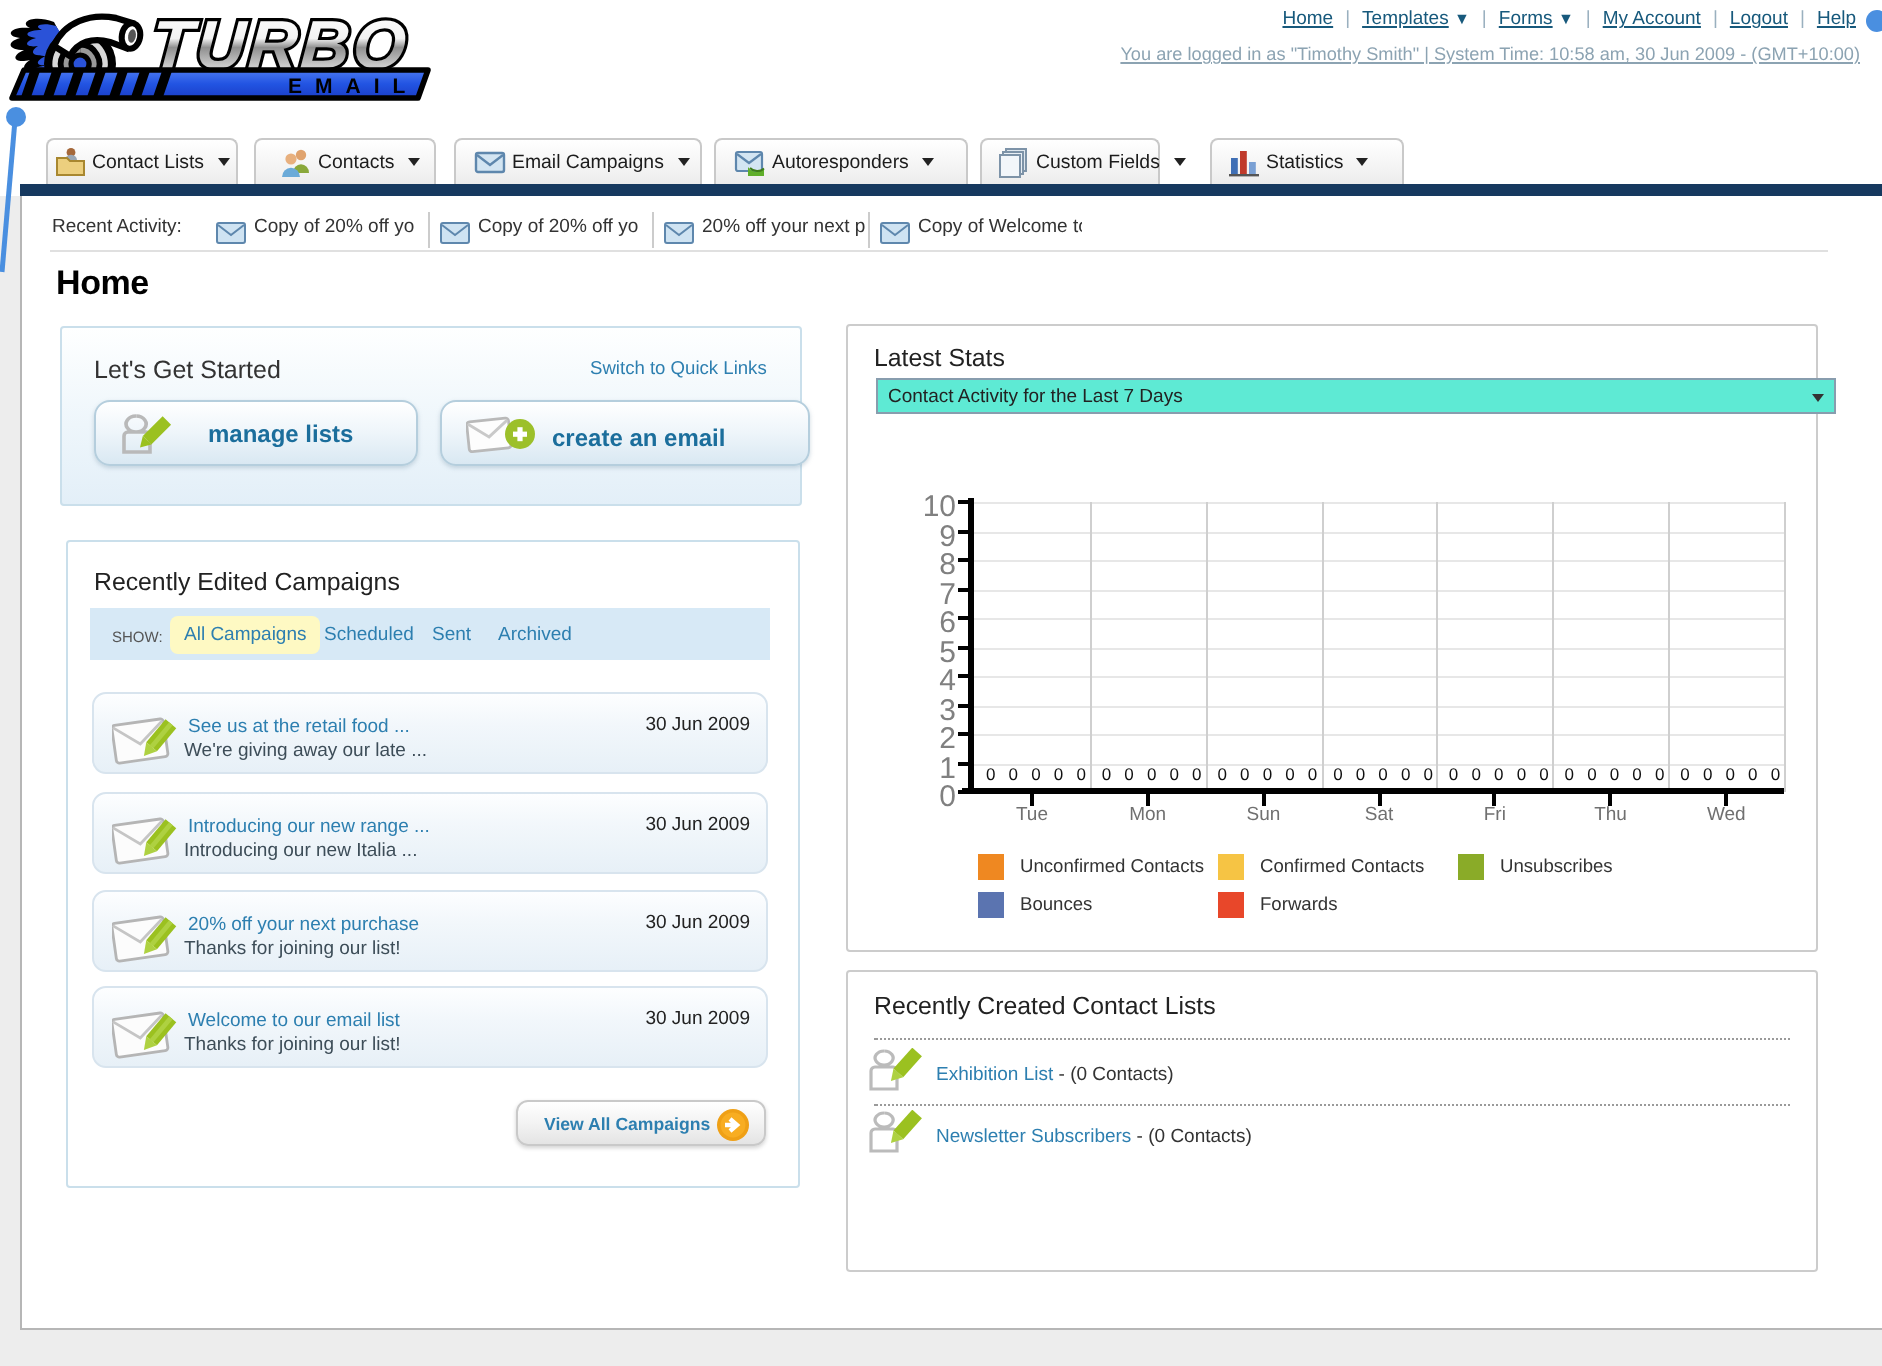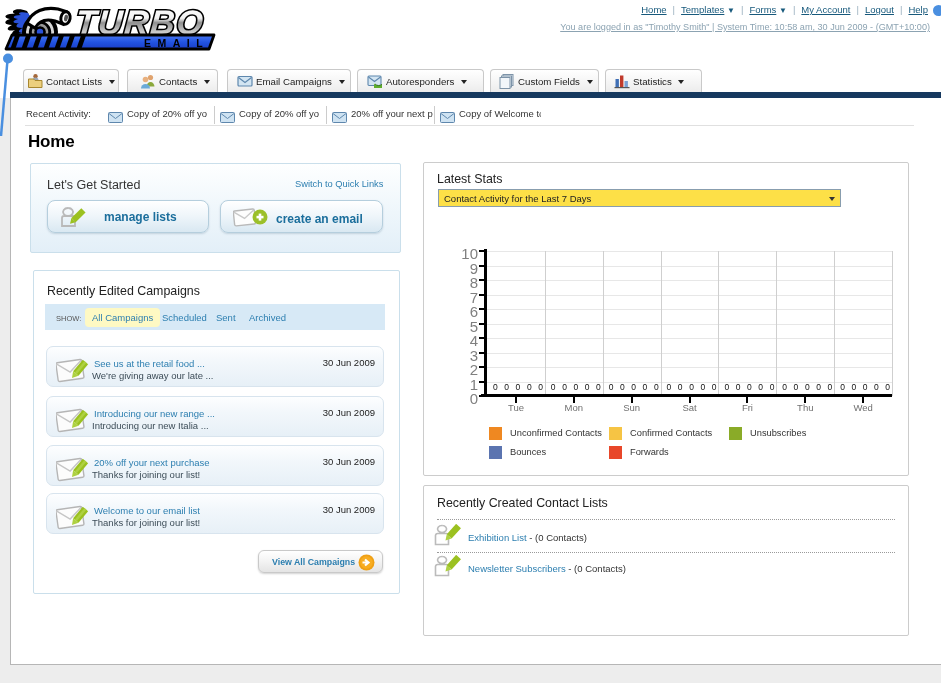--- a/index.html
+++ b/index.html
@@ -33,42 +33,42 @@
 
 .panel-blue { position:absolute; border:1px solid #cadfeb; border-radius:2px; }
 .panel-gray { position:absolute; border:1px solid #cccccc; border-radius:2px; background:#fff; }
 #lgs { left:30px; top:163px; width:371px; height:90px; background:linear-gradient(#feffff,#eef6fb 55%,#e3eff8); }
 #lgs-title { position:absolute; left:47px; top:178px; font-size:12.5px; color:#333; }
 #lgs-link { position:absolute; left:295px; top:179px; font-size:9.3px; }
 a.blue { color:#2d7fb0; text-decoration:none; }
 .bigbtn { position:absolute; height:33px; border:1px solid #b5cedd; border-radius:8px; background:linear-gradient(#ffffff,#eef5fa 50%,#d9e8f2); box-shadow:0 1px 2px rgba(120,150,170,0.35); }
 .bigbtn .bt { position:absolute; font-size:12px; font-weight:bold; color:#1b6e9c; }
 #btn-manage { left:47px; top:200px; width:162px; }
-#btn-create { left:220px; top:200px; width:163px;padding-left:13px; }
+#btn-create { left:220px; top:200px; width:185px;padding-left:13px; }
 
 #rec { left:33px; top:270px; width:367px; height:324px; background:#fff; }
 .ptitle { position:absolute; font-size:12.4px; color:#222; }
 #rec-title { left:47px; top:284px; }
 #filterbar { position:absolute; left:45px; top:304px; width:340px; height:26px; background:#d7e9f6; }
 #filterbar .show { position:absolute; left:11px; top:10px; font-size:7.5px; color:#555; }
 #filterbar .pill { position:absolute; left:40px; top:4px; height:19px; padding:4px 7px 0 7px; background:#fef9c3; border-radius:4px; font-size:9.5px; color:#2d7fb0; }
 #filterbar a { font-size:9.5px; position:absolute; top:8px; }
 .card { position:absolute; left:46px; width:338px; height:41px; border:1px solid #d8e4ee; border-radius:7px; background:linear-gradient(#fdfeff,#f2f7fb 40%,#e7f0f7); }
 .card .cicon { position:absolute; left:9px; top:11px; }
 .card .ct { position:absolute; left:47px; top:11px; font-size:9.5px; }
 .card .cs { position:absolute; left:45px; top:23px; font-size:9.5px; color:#3d4d58; }
 .card .cd { position:absolute; right:8px; top:10px; font-size:9.5px; color:#222; }
 .graybtn { position:absolute; border:1px solid #c9c9c9; border-radius:6px; background:linear-gradient(#ffffff,#f3f3f3 50%,#e4e4e4); box-shadow:0 1px 2px rgba(0,0,0,0.18); }
 .graybtn .gt { position:absolute; font-size:10px; font-weight:bold; color:#2d7fb0; white-space:nowrap; }
 #btn-viewall { left:258px; top:550px; width:125px; height:23px; }
 #btn-seeall { left:751px; top:600px; width:150px; height:25px; }
 
 #ls { left:423px; top:162px; width:486px; height:314px; }
 #ls-title { left:437px; top:172px; }
-#ls-select { position:absolute; left:438px; top:189px; width:403px; height:18px; border:1px solid #889dae; background:#fde047; font-size:9.5px; color:#222; }
+#ls-select { position:absolute; left:438px; top:189px; width:480px; height:18px; border:1px solid #889dae; background:#5eead4; font-size:9.5px; color:#222; }
 #ls-select .st { position:absolute; left:5px; top:3px; }
 #ls-select .sa { position:absolute; right:5px; top:7px; width:0; height:0; border-left:3.5px solid transparent; border-right:3.5px solid transparent; border-top:4.5px solid #333; }
 
 .ylab { position:absolute; font-size:15px; color:#808080; text-align:right; width:20px; }
 .xlab { position:absolute; font-size:9.5px; color:#707070; text-align:center; width:58px; top:402px; }
 .hgrid { position:absolute; left:487px; width:405px; height:1px; background:#e7e7e7; }
 .vgrid { position:absolute; top:251px; width:1px; height:145px; background:#cfcfcf; }
 #yaxis { position:absolute; left:484px; top:249px; width:3px; height:148px; background:#000; }
 #xaxis { position:absolute; left:481px; top:394px; width:411px; height:3px; background:#000; }
 .ytick { position:absolute; left:479px; width:5px; height:2px; background:#000; }
@@ -176,21 +176,21 @@
       </div>
       <div class="tab" style="left: 334px; width: 127px;">
         <span class="ti" style="left:9px"><svg width="16" height="16" viewBox="0 0 16 16">
             <rect x="1" y="3" width="13" height="9.5" rx="1" fill="#d3e5f2" stroke="#5e87ad" stroke-width="1.1"></rect>
             <path d="M1.5 4 L7.5 8.5 L13.5 4" fill="none" stroke="#5e87ad" stroke-width="1.1"></path>
             <path d="M7 10.5 C9 13.5 13 13.5 15 11.5 L15 15 L7 15 Z" fill="#5fae2a"></path>
             <path d="M8 11 C10 13 13 13 15 11.3" fill="none" stroke="#3e7d18" stroke-width="1"></path>
           </svg></span>
         <span class="tt" style="left:28px">Autoresponders <span class="arr"></span></span>
       </div>
-      <div class="tab" style="left: 467px; width: 109px;">
+      <div class="tab" style="left: 467px; width: 90px;">
         <span class="ti" style="left:8px"><svg width="16" height="16" viewBox="0 0 16 16">
             <rect x="4" y="1.5" width="10" height="11" fill="#dfe7ee" stroke="#7d93a8" stroke-width="1"></rect>
             <rect x="2.5" y="3" width="10" height="11" fill="#e9eff5" stroke="#7d93a8" stroke-width="1"></rect>
             <rect x="1" y="4.5" width="10" height="11" fill="#f2f6fa" stroke="#7d93a8" stroke-width="1"></rect>
           </svg></span>
         <span class="tt" style="left:27px">Custom Fields <span class="arr"></span></span>
       </div>
       <div class="tab" style="left: 582px; width: 97px;">
         <span class="ti" style="left:8px"><svg width="16" height="16" viewBox="0 0 16 16">
             <rect x="1.5" y="6" width="3.4" height="8" fill="#3f6fb5"></rect>

